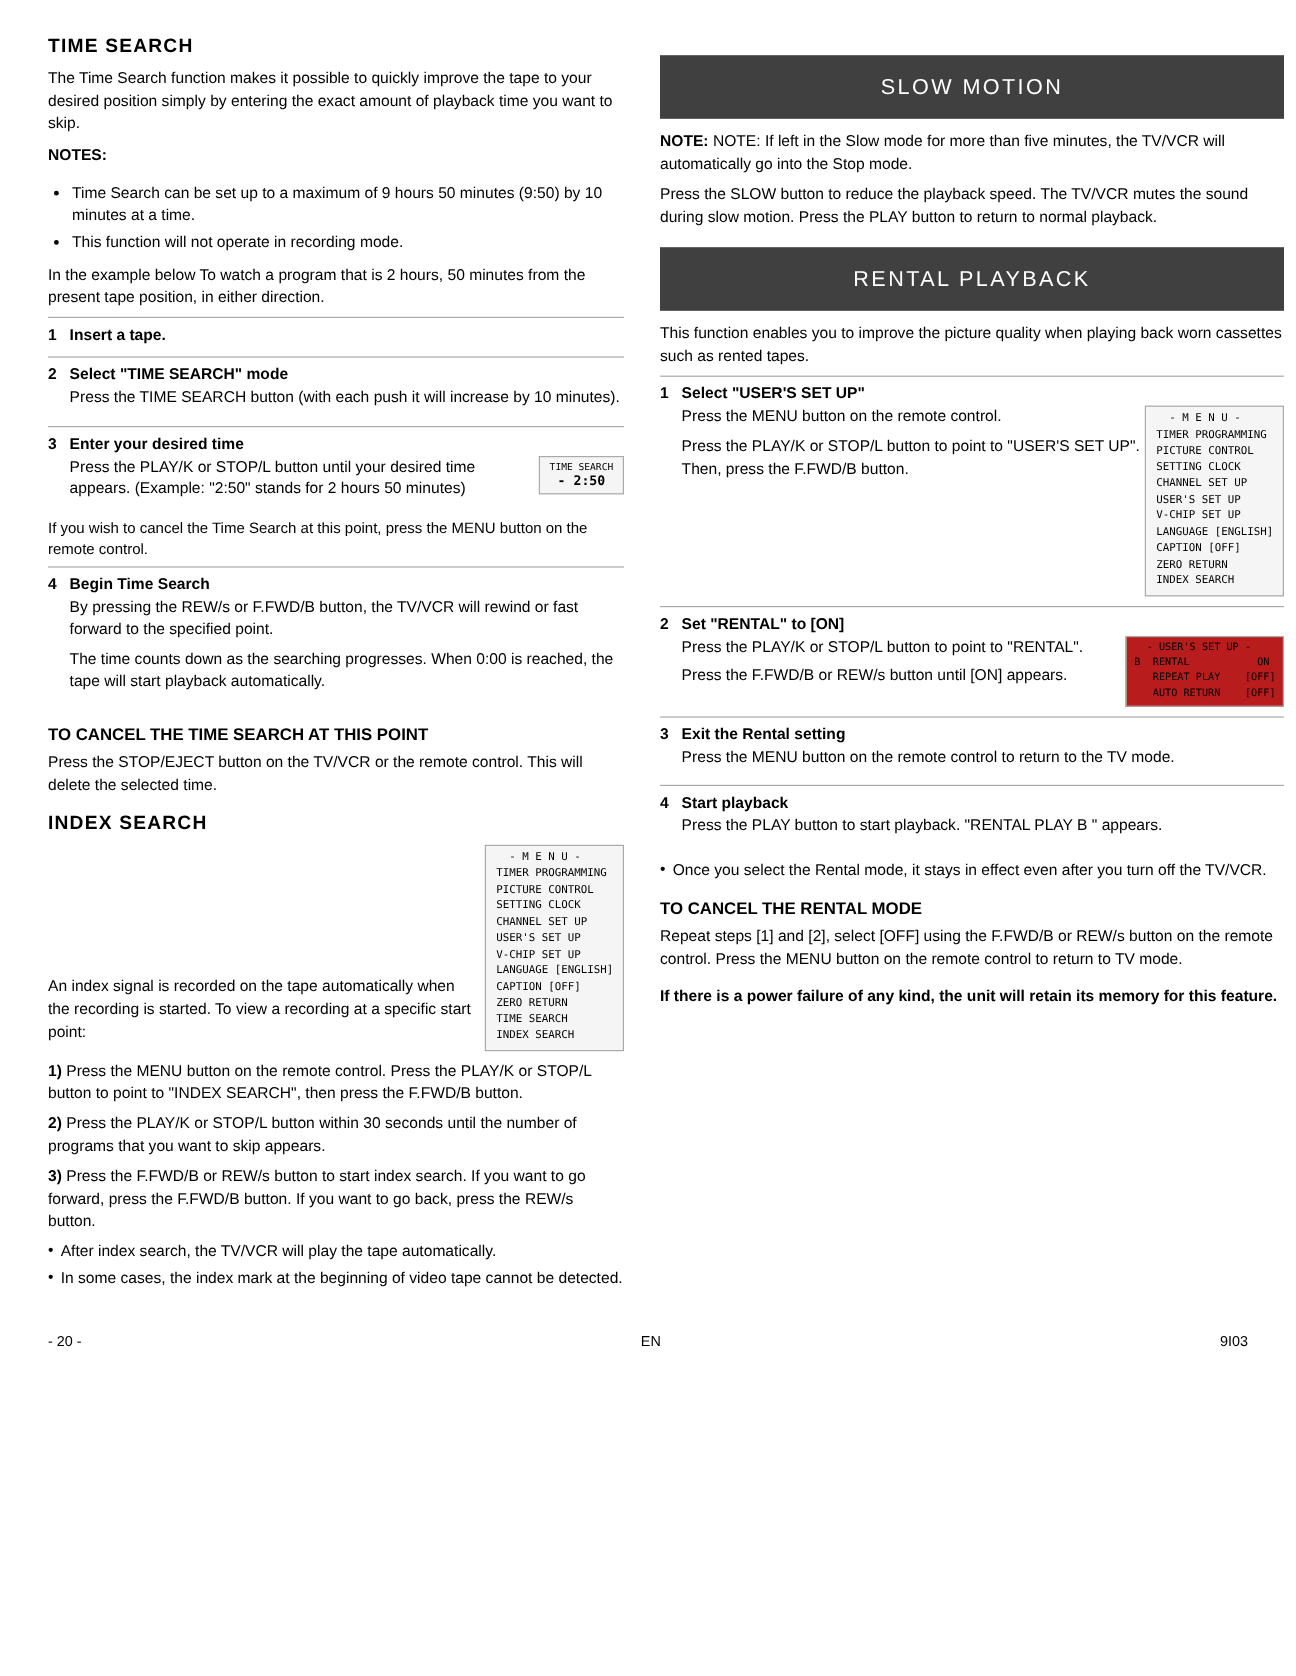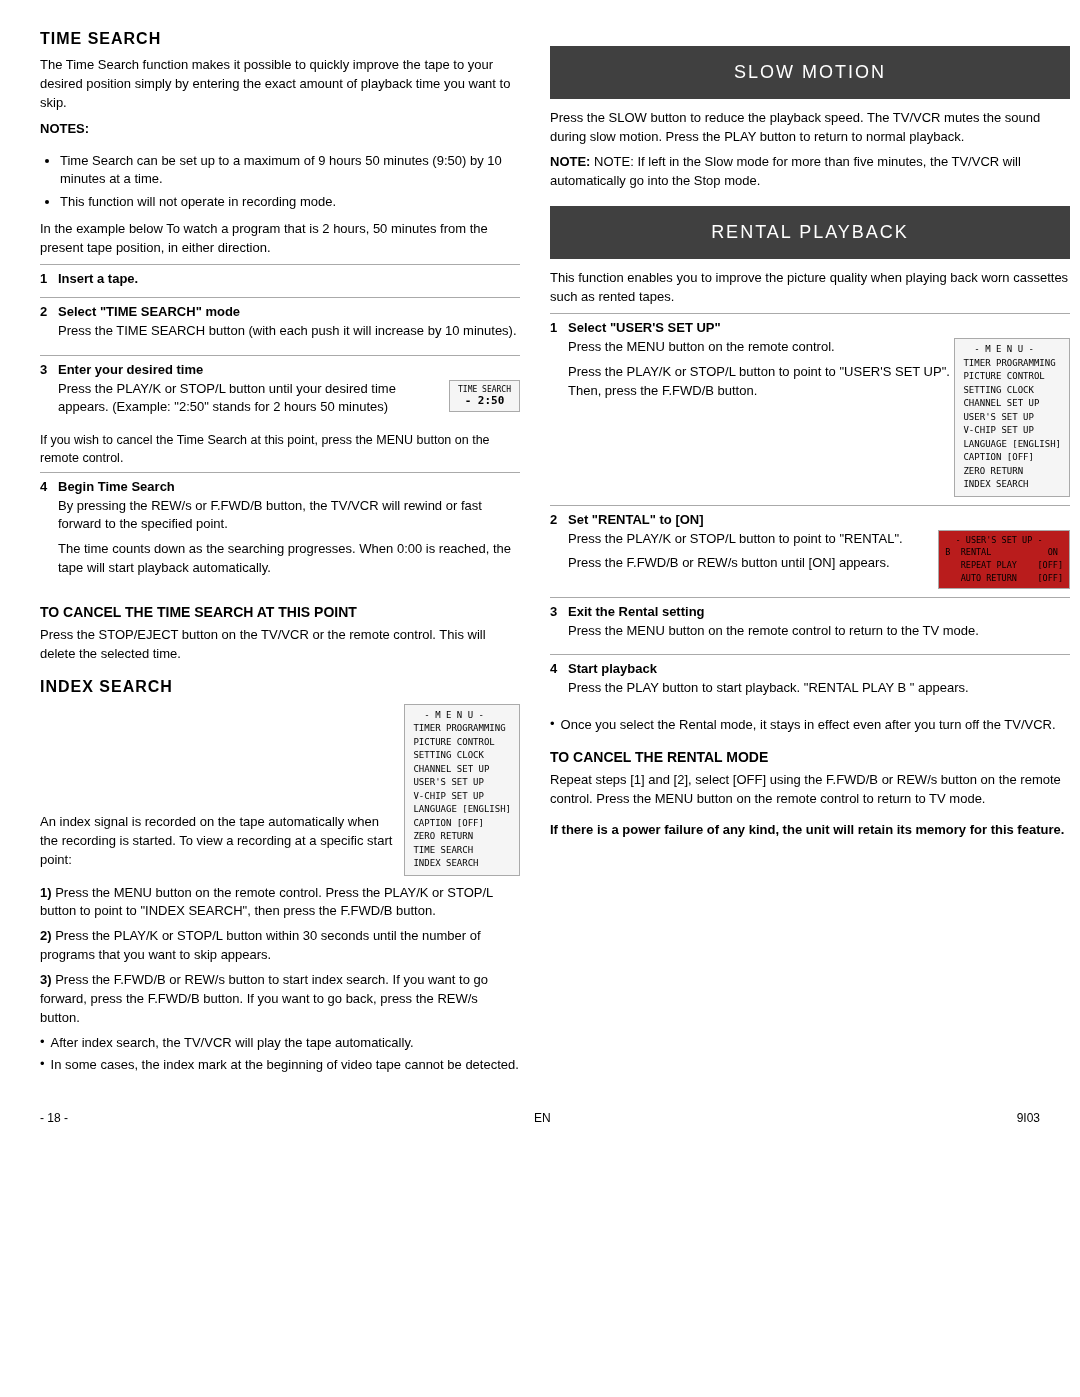--- a/index.html
+++ b/index.html
@@ -297,22 +297,22 @@
           <span class="bullet-text">In some cases, the index mark at the beginning of video tape cannot be detected.</span>
         </div>
       </div>
     </div>
   </div>
 
   <div class="right-column">
 
     <div>
       <div class="section-title-bar">SLOW MOTION</div>
+      <p><span class="bold">NOTE:</span> <span>NOTE: If left in the Slow mode for more than five minutes, the TV/VCR will automatically go into the Stop mode.</span></p>
       <p>Press the SLOW button to reduce the playback speed. The TV/VCR mutes the sound during slow motion. Press the PLAY button to return to normal playback.</p>
-      <p><span class="bold">NOTE:</span> <span>NOTE: If left in the Slow mode for more than five minutes, the TV/VCR will automatically go into the Stop mode.</span></p>
     </div>
 
     <div>
       <div class="section-title-bar">RENTAL PLAYBACK</div>
       <p>This function enables you to improve the picture quality when playing back worn cassettes such as rented tapes.</p>
 
       <div class="step-container">
         <div class="step-number">1</div>
         <div class="step-content">
           <div class="step-label">Select "USER'S SET UP"</div>
@@ -384,16 +384,16 @@
 
     <div style="margin-top: 12px;">
       <p>
         <span class="bold">If there is a power failure of any kind, the unit will retain its memory for this feature.</span>
       </p>
     </div>
   </div>
 </div>
 
 <div class="page-bottom">
-  <span>- 18 -</span>
+  <span>- 20 -</span>
   <span>EN</span>
   <span>9I03</span>
 </div>
 
 </body></html>

